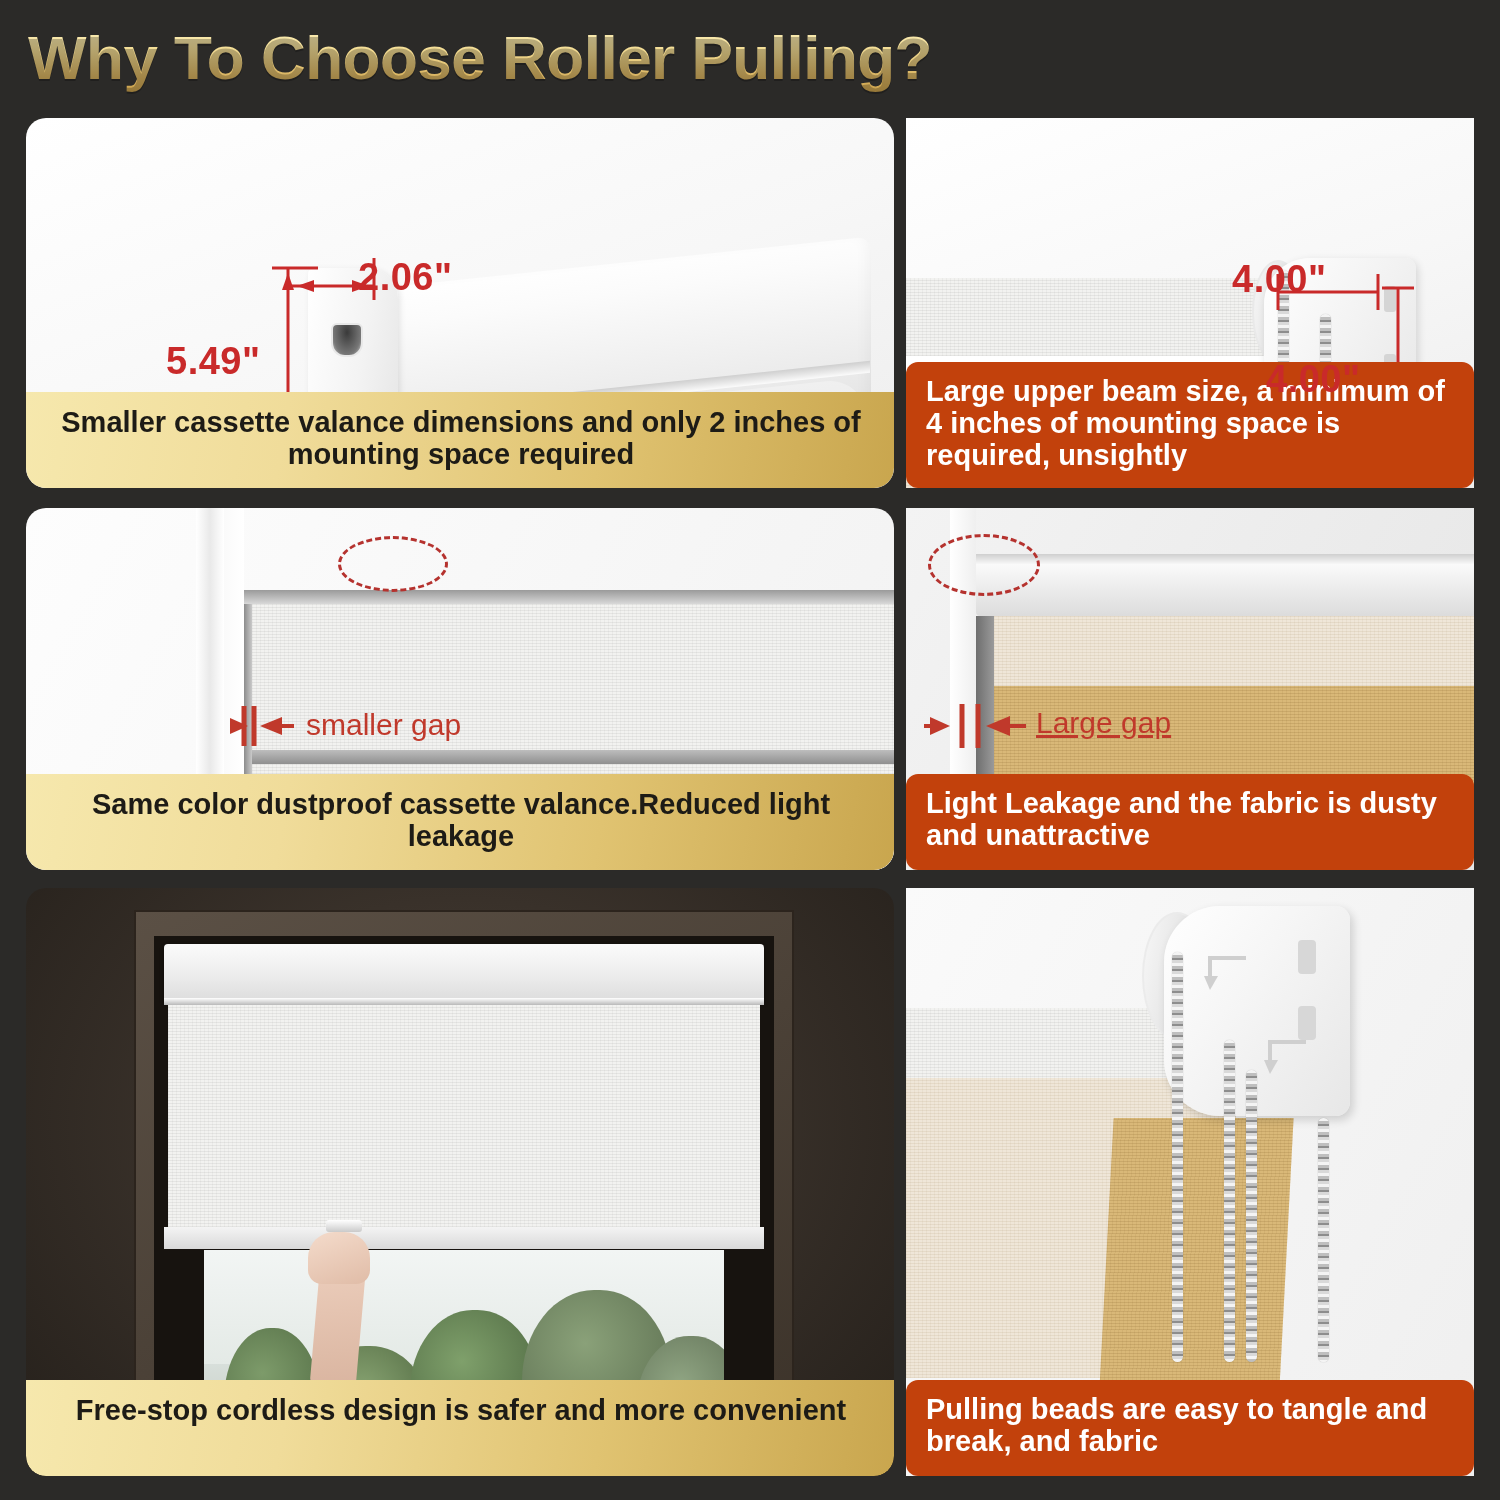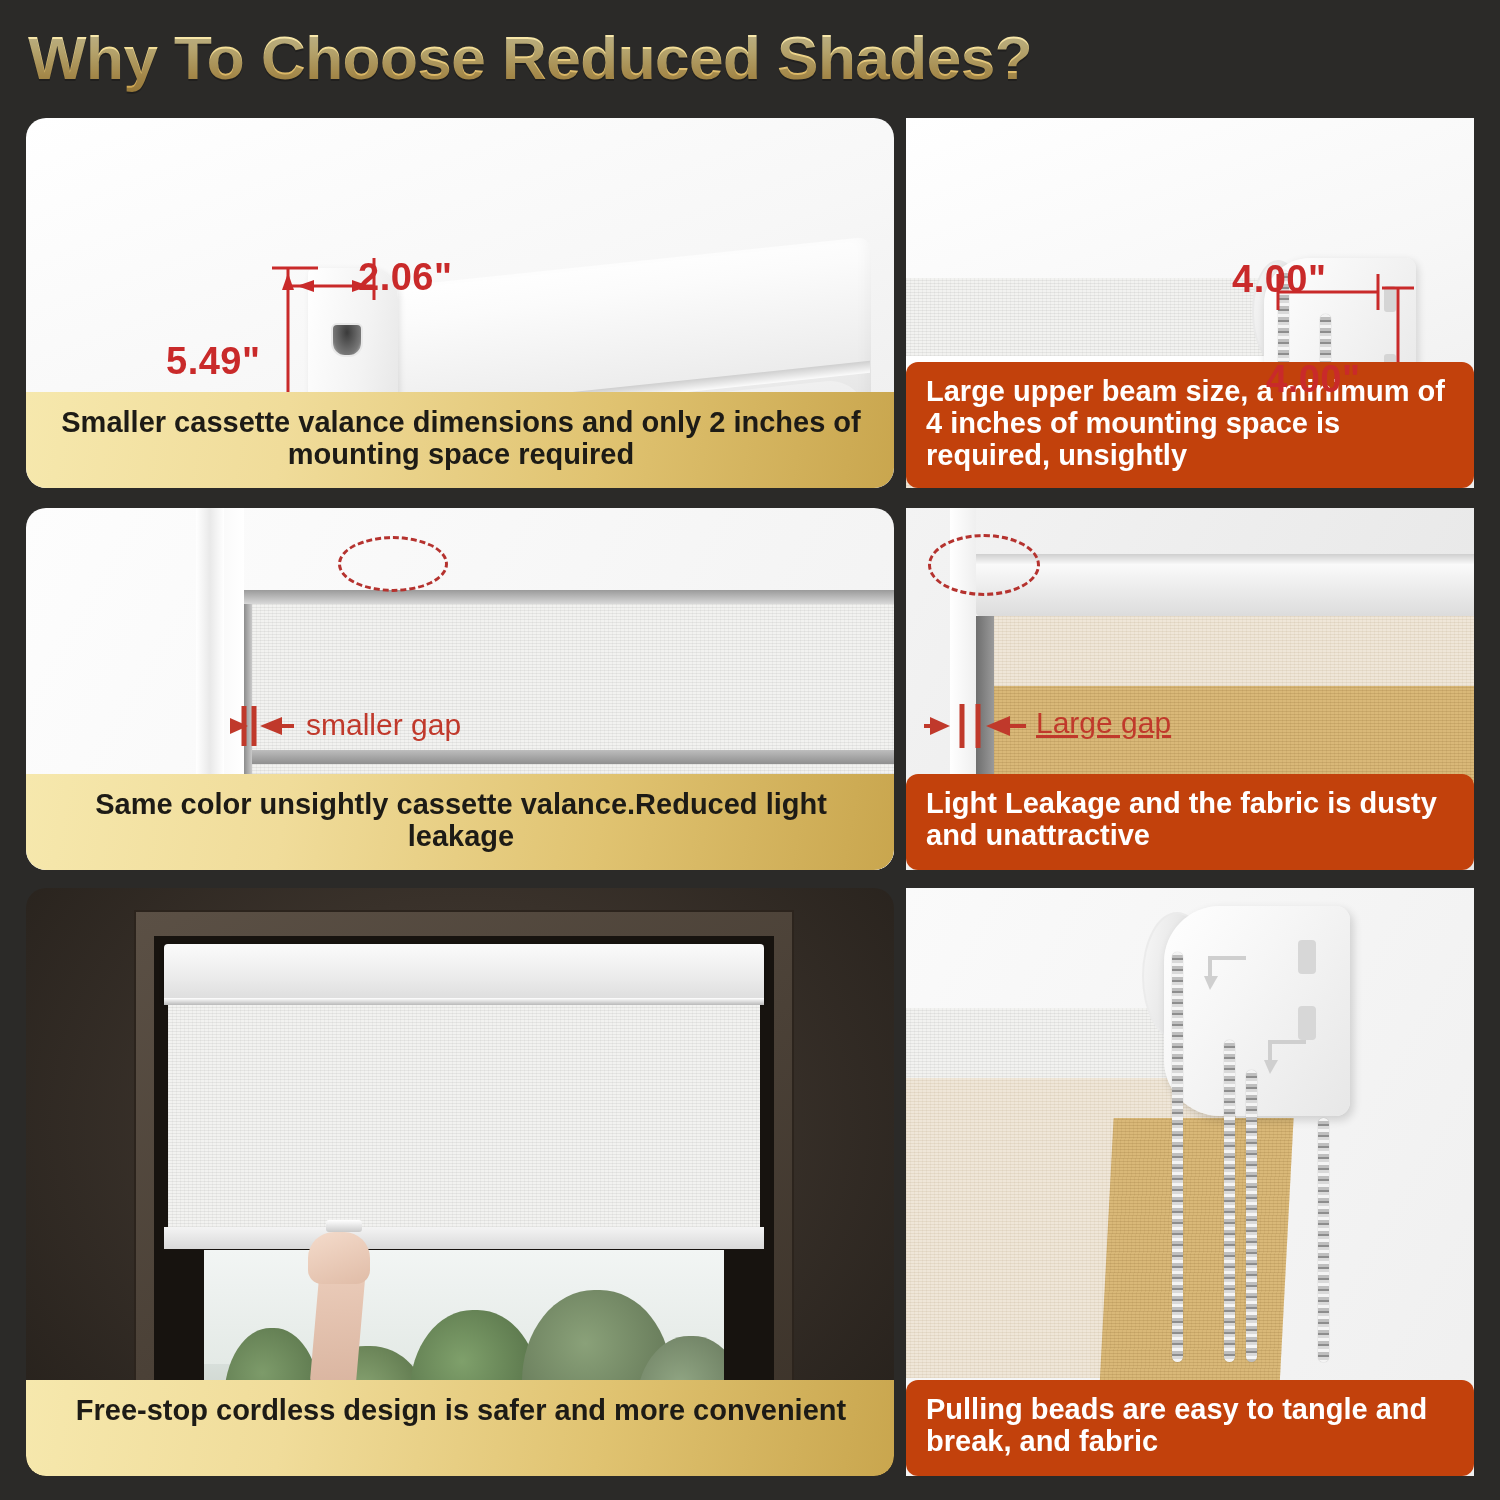--- a/index.html
+++ b/index.html
@@ -277,21 +277,21 @@
   .dashed-ellipse {
     position:absolute;
     border:3px dashed #b5322e;
     border-radius:50%;
     z-index:7;
   }
 </style>
 </head>
 <body>
 
-<div class="title">Why To Choose Reduced Shades?</div>
+<div class="title">Why To Choose Roller Pulling?</div>
 
 <div class="grid">
 
   <div class="panel left row1">
     <div class="photo">
       <div class="wall-white"></div>
 
       <div class="p1-body fabric"></div>
       <div class="p1-groove"></div>
       <div class="p1-body2 fabric"></div>
@@ -374,21 +374,21 @@
         <polygon points="222,218 204,210 204,226" fill="#c0392b"></polygon>
         <line x1="218" y1="198" x2="218" y2="238" stroke="#c0392b" stroke-width="5"></line>
         <line x1="228" y1="198" x2="228" y2="238" stroke="#c0392b" stroke-width="5"></line>
         <polygon points="234,218 256,209 256,227" fill="#c0392b"></polygon>
         <line x1="250" y1="218" x2="268" y2="218" stroke="#c0392b" stroke-width="4"></line>
       </svg>
 
       <div class="gap-label" style="left:280px; top:200px;">smaller gap</div>
     </div>
 
-    <div class="cap gold">Same color unsightly cassette valance.Reduced light leakage</div>
+    <div class="cap gold">Same color dustproof cassette valance.Reduced light leakage</div>
   </div>
 
   <div class="panel right row2">
     <div class="photo">
       <div class="p4-wall"></div>
       <div class="p4-frame"></div>
       <div class="p4-headedge"></div>
       <div class="p4-head"></div>
       <div class="p4-gapbar"></div>
       <div class="p4-beige fabric-beige"></div>

